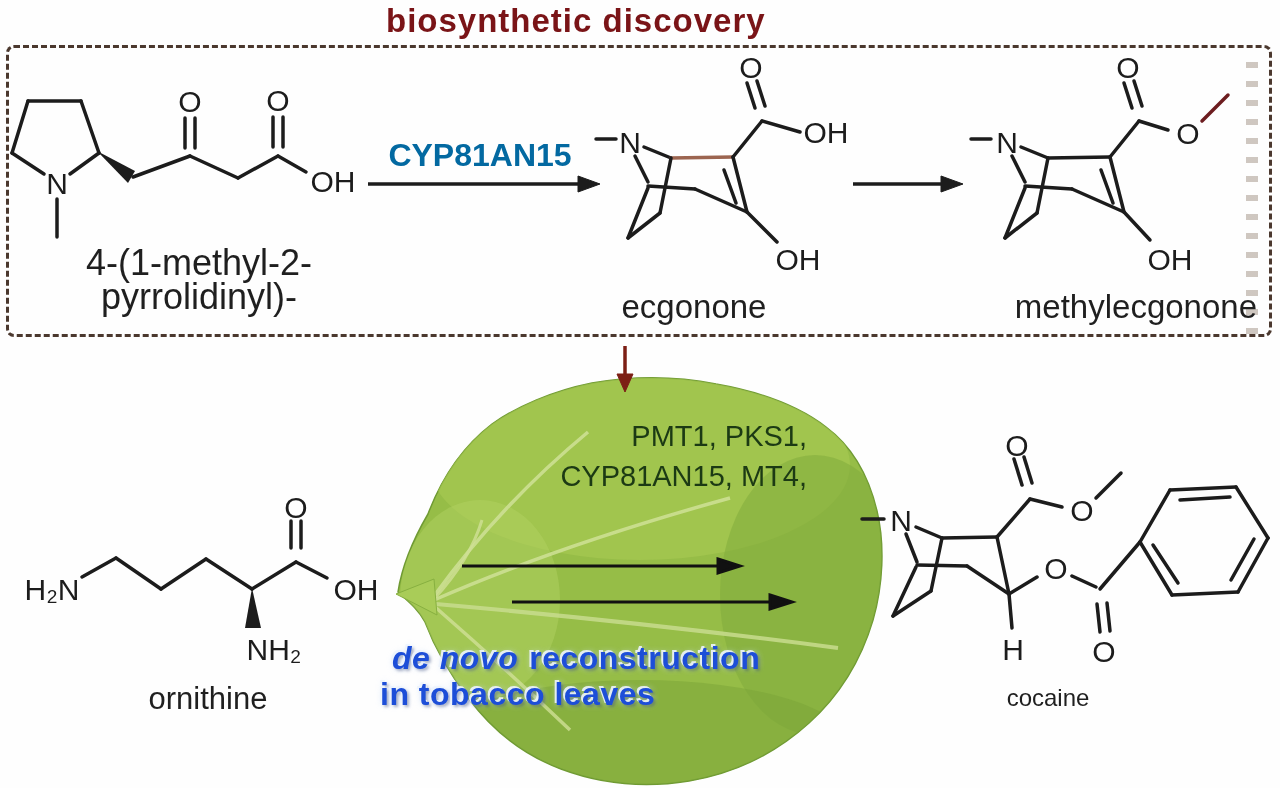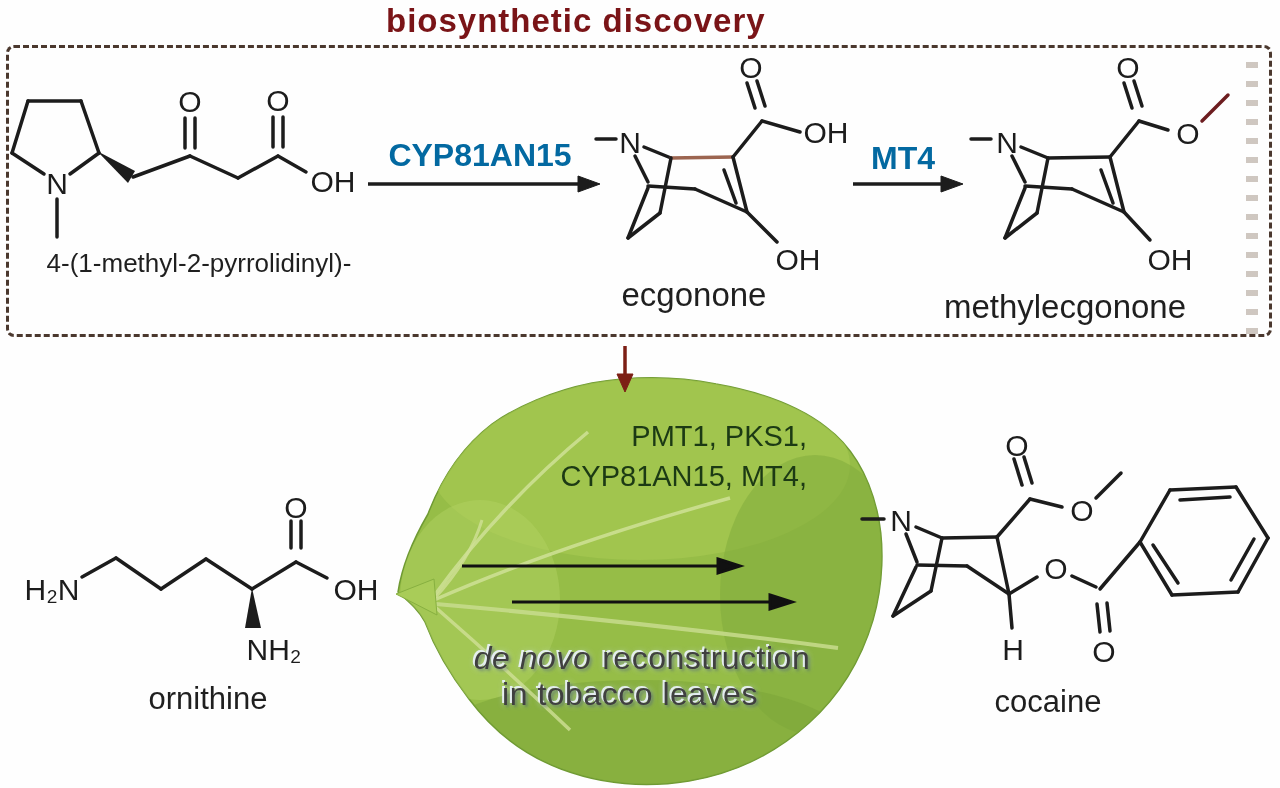--- a/index.html
+++ b/index.html
@@ -5,25 +5,25 @@
   html,body{margin:0;padding:0;background:#fff;}
   .stage{position:relative;width:1280px;height:788px;background:#fefefe;overflow:hidden;
          font-family:"Liberation Sans",sans-serif;}
   .abs{position:absolute;}
   .title{left:386px;top:2px;width:520px;text-align:left;font-size:33px;font-weight:bold;
          color:#7a1417;letter-spacing:1px;}
   .dashed-box{left:6px;top:45px;width:1260px;height:286px;border:3px dashed #4b382e;border-radius:8px;}
   .art{position:absolute;left:0;top:0;}
   svg text{font-family:"Liberation Sans",sans-serif;font-size:30px;fill:#1c1c1c;}
   .mol-name{font-size:33px;color:#1f1f1f;text-align:center;}
-  .mol-name.small{font-size:26px;line-height:34px;}
+  .mol-name.small{font-size:36px;line-height:34px;}
   .enzyme{color:#0369a1;font-weight:bold;text-align:center;font-size:32px;}
   .leaf-enzymes{left:407px;top:416px;width:400px;text-align:right;font-size:29px;line-height:40px;
                 color:#1c3a14;font-weight:normal;}
-  .blue-cap{color:#404040;font-weight:normal;font-size:32px;text-align:center;letter-spacing:.5px;
+  .blue-cap{color:#1d4ed8;font-weight:bold;font-size:32px;text-align:left;letter-spacing:.5px;
             text-shadow:-2px -2px 0 rgba(236,243,253,.9), 2px 2px 3px rgba(25,40,95,.35),
                         0 0 6px rgba(205,224,248,.75);}
   .cap-italic{font-style:italic;}
   .cap-rest{margin-left:11px;}
   .scan-marks{left:1246px;top:62px;width:12px;height:272px;opacity:.55;
       background:repeating-linear-gradient(to bottom,#a89a8e 0 6px,transparent 6px 19px);}
 </style>
 </head>
 <body>
 
@@ -223,30 +223,29 @@
       <text x="1104" y="651" dominant-baseline="central">O</text>
       <text x="1013" y="649" dominant-baseline="central">H</text>
     </g>
   </svg>
 
   <div class="abs title">biosynthetic discovery</div>
 
   <div class="abs mol-name small" style="left:8px;top:246px;width:382px;">4-(1-methyl-2-pyrrolidinyl)-</div>
 
   <div class="abs enzyme" style="left:366px;top:137px;width:228px;">CYP81AN15</div>
-  <div class="abs enzyme" style="left:848px;top:140px;width:110px;">MT4</div>
-
-  <div class="abs mol-name" style="left:594px;top:276px;width:200px;">ecgonone</div>
-  <div class="abs mol-name" style="left:915px;top:288px;width:300px;">methylecgonone</div>
+
+  <div class="abs mol-name" style="left:594px;top:288px;width:200px;">ecgonone</div>
+  <div class="abs mol-name" style="left:957px;top:288px;width:300px;text-align:right;">methylecgonone</div>
 
   <div class="abs leaf-enzymes">
     <div>PMT1, PKS1,</div>
     <div>CYP81AN15, MT4,</div>
   </div>
 
   <div class="abs blue-cap" style="left:392px;top:640px;width:500px;">
     <span class="cap-italic">de novo</span><span class="cap-rest">reconstruction</span>
   </div>
   <div class="abs blue-cap" style="left:380px;top:676px;width:500px;">in tobacco leaves</div>
 
   <div class="abs mol-name" style="left:108px;top:681px;width:200px;font-size:31px;">ornithine</div>
-  <div class="abs mol-name" style="left:948px;top:684px;width:200px;font-size:31px;">cocaine</div>
+  <div class="abs mol-name" style="left:948px;top:684px;width:200px;font-size:24px;">cocaine</div>
 </div>
 
 </body></html>

